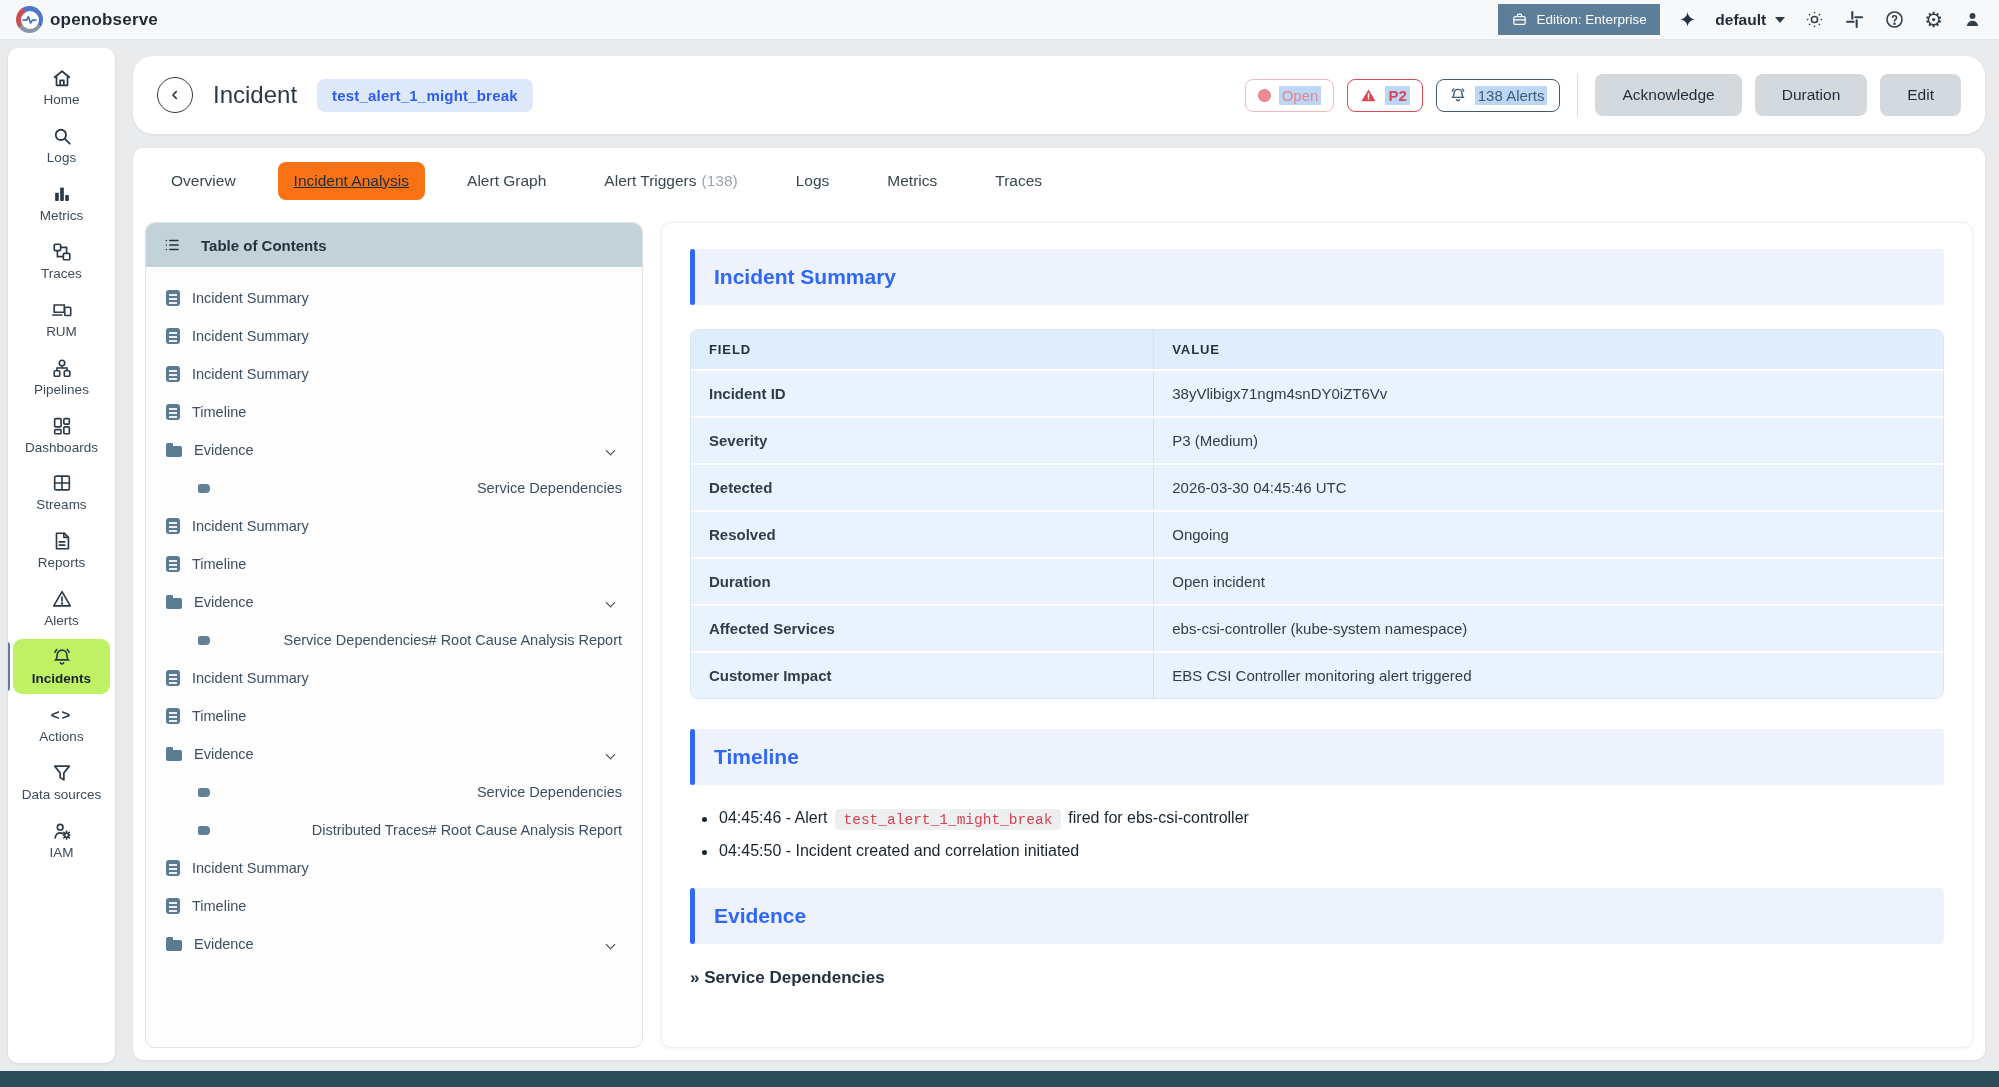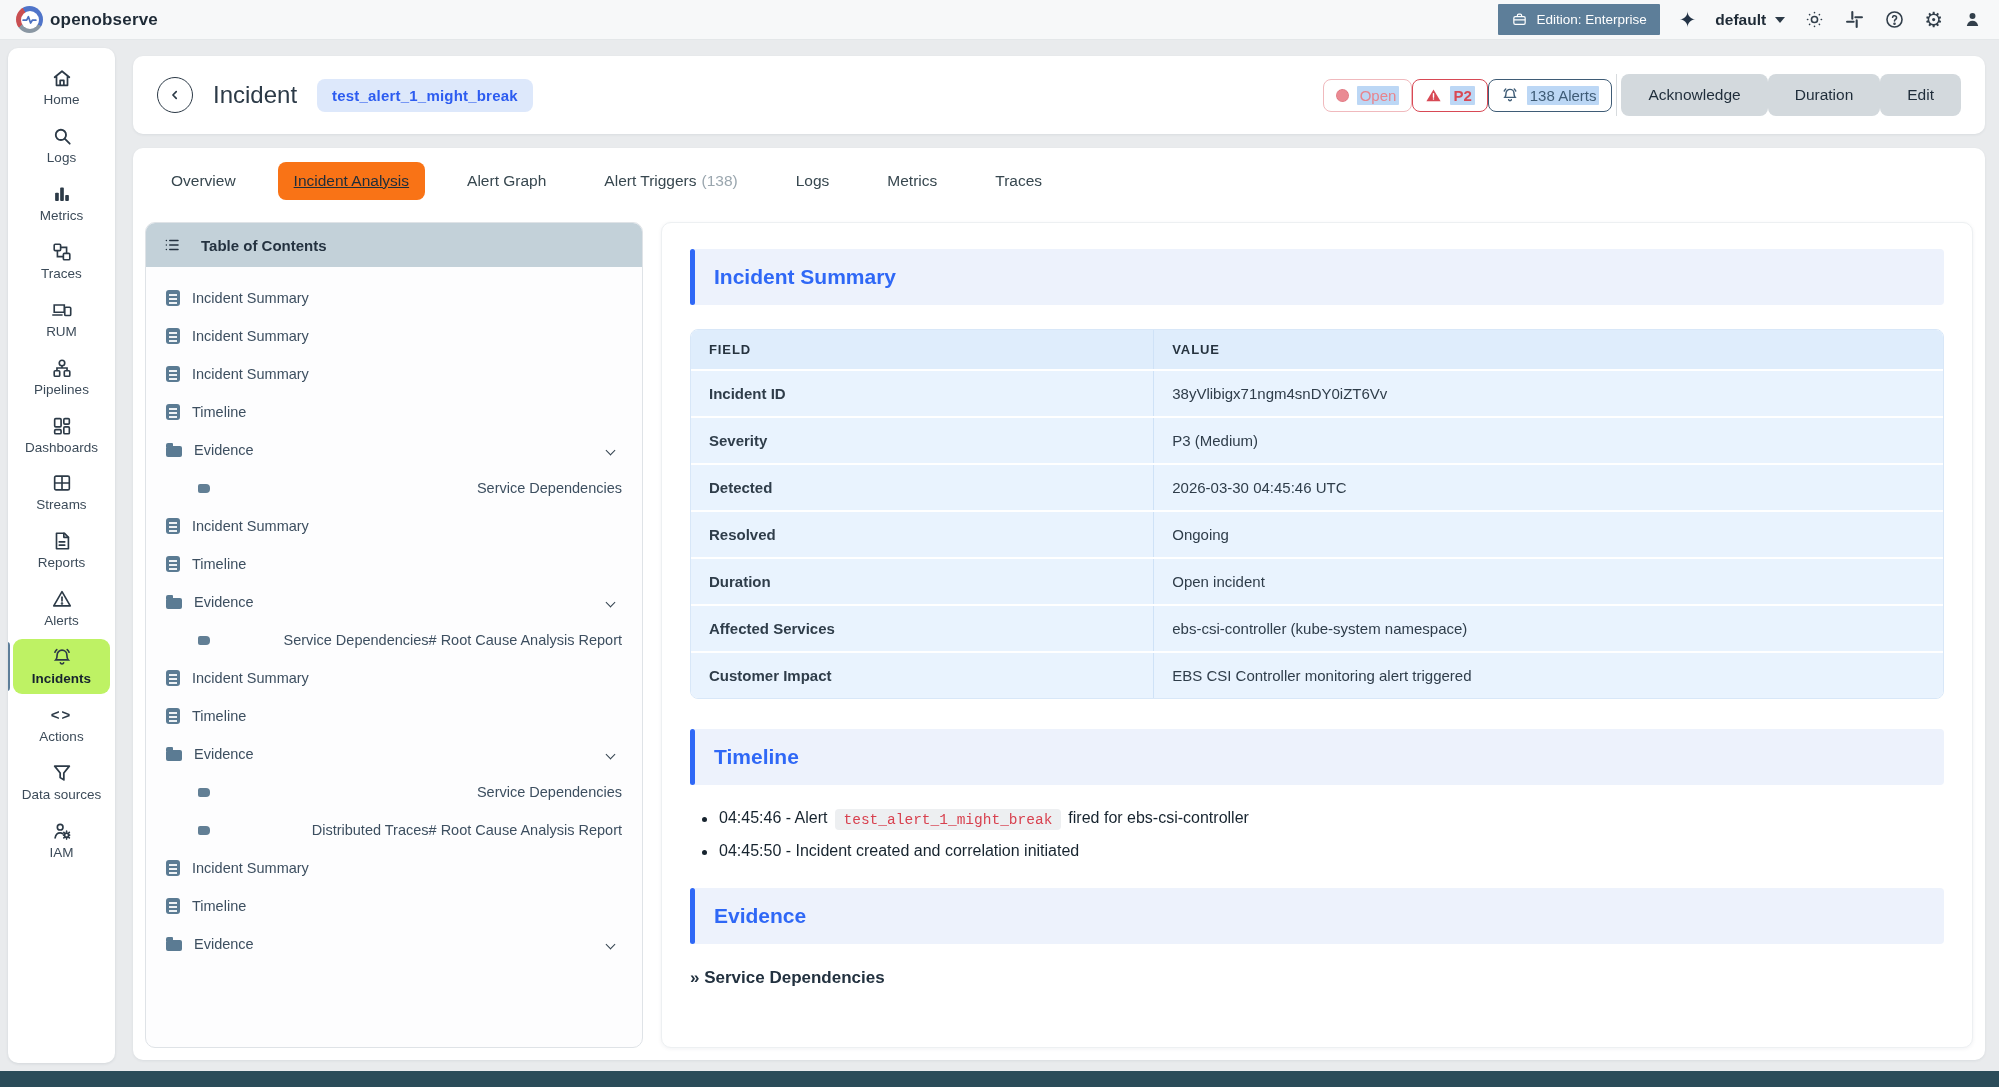--- a/index.html
+++ b/index.html
@@ -34,29 +34,29 @@
   .side-item { position:relative; display:flex; flex-direction:column; align-items:center; gap:3px;
     padding:7px 2px; border-radius:9px; font-size:13.5px; color:#3c4b59; text-align:center; line-height:1.18; }
   .side-item .ic { width:22px; height:22px; color:#2c3a47; }
   .side-item.active { background:#bef264; color:#16232e; font-weight:600;justify-content:center; }
   .side-item.active::before { content:""; position:absolute; left:-9px; top:3px; bottom:3px; width:6px;
     background:#5d7e99; border-radius:4px; }
   .code-glyph { font-weight:800; font-size:15px; letter-spacing:2px; color:#2c3a47; height:22px;
     display:flex; align-items:center; }
   
   .header-card { position:absolute; left:133px; right:14px; top:56px; height:78px; background:#fff;
-    border-radius:10px; box-shadow:0 1px 3px rgba(20,40,60,.07);
+    border-radius:20px; box-shadow:0 1px 3px rgba(20,40,60,.07);
     display:flex; align-items:center; padding:0 24px; gap:20px; }
   .back-btn { width:36px; height:36px; border-radius:50%; border:1.7px solid #2c3a47; flex:none;
     display:flex; align-items:center; justify-content:center; background:#fff; }
   .back-btn svg { width:20px; height:20px; color:#2c3a47; }
   .header-title { font-size:24px; font-weight:500; color:#2c3a47; }
   .alert-chip { background:#dde8fb; color:#2d5cf0; font-weight:700; font-size:15px;
     padding:8px 15px; border-radius:8px; letter-spacing:.2px; }
-  .header-right { margin-left:auto; display:flex; align-items:center; }
+  .header-right { margin-left:auto; display:flex; align-items:center; gap:13px; }
   .badge { display:flex; align-items:center; gap:8px; padding:6px 12px; border-radius:8px;
     font-size:15px; background:#fff; }
   .badge .hl { background:#bcd7f5; padding:1px 3px; border-radius:1px; }
   .badge.open { border:1.3px solid #f0b9bd; color:#e8848d; }
   .open-dot { width:13px; height:13px; border-radius:50%; background:#ea8a93; border:1.5px dotted #d96a74; }
   .badge.p2 { border:1.5px solid #d84955; color:#d84955; font-weight:600; }
   .badge.alerts { border:1.5px solid #3f5c76; color:#3f5c76; }
   .badge.alerts svg { width:18px; height:18px; color:#3f5c76; }
   .vdivider { width:1px; height:42px; background:#d7dbde; margin:0 4px; }
   .hbtn { background:#d3d9dd; border:none; border-radius:8px; padding:12px 27px; font-size:15.5px;

